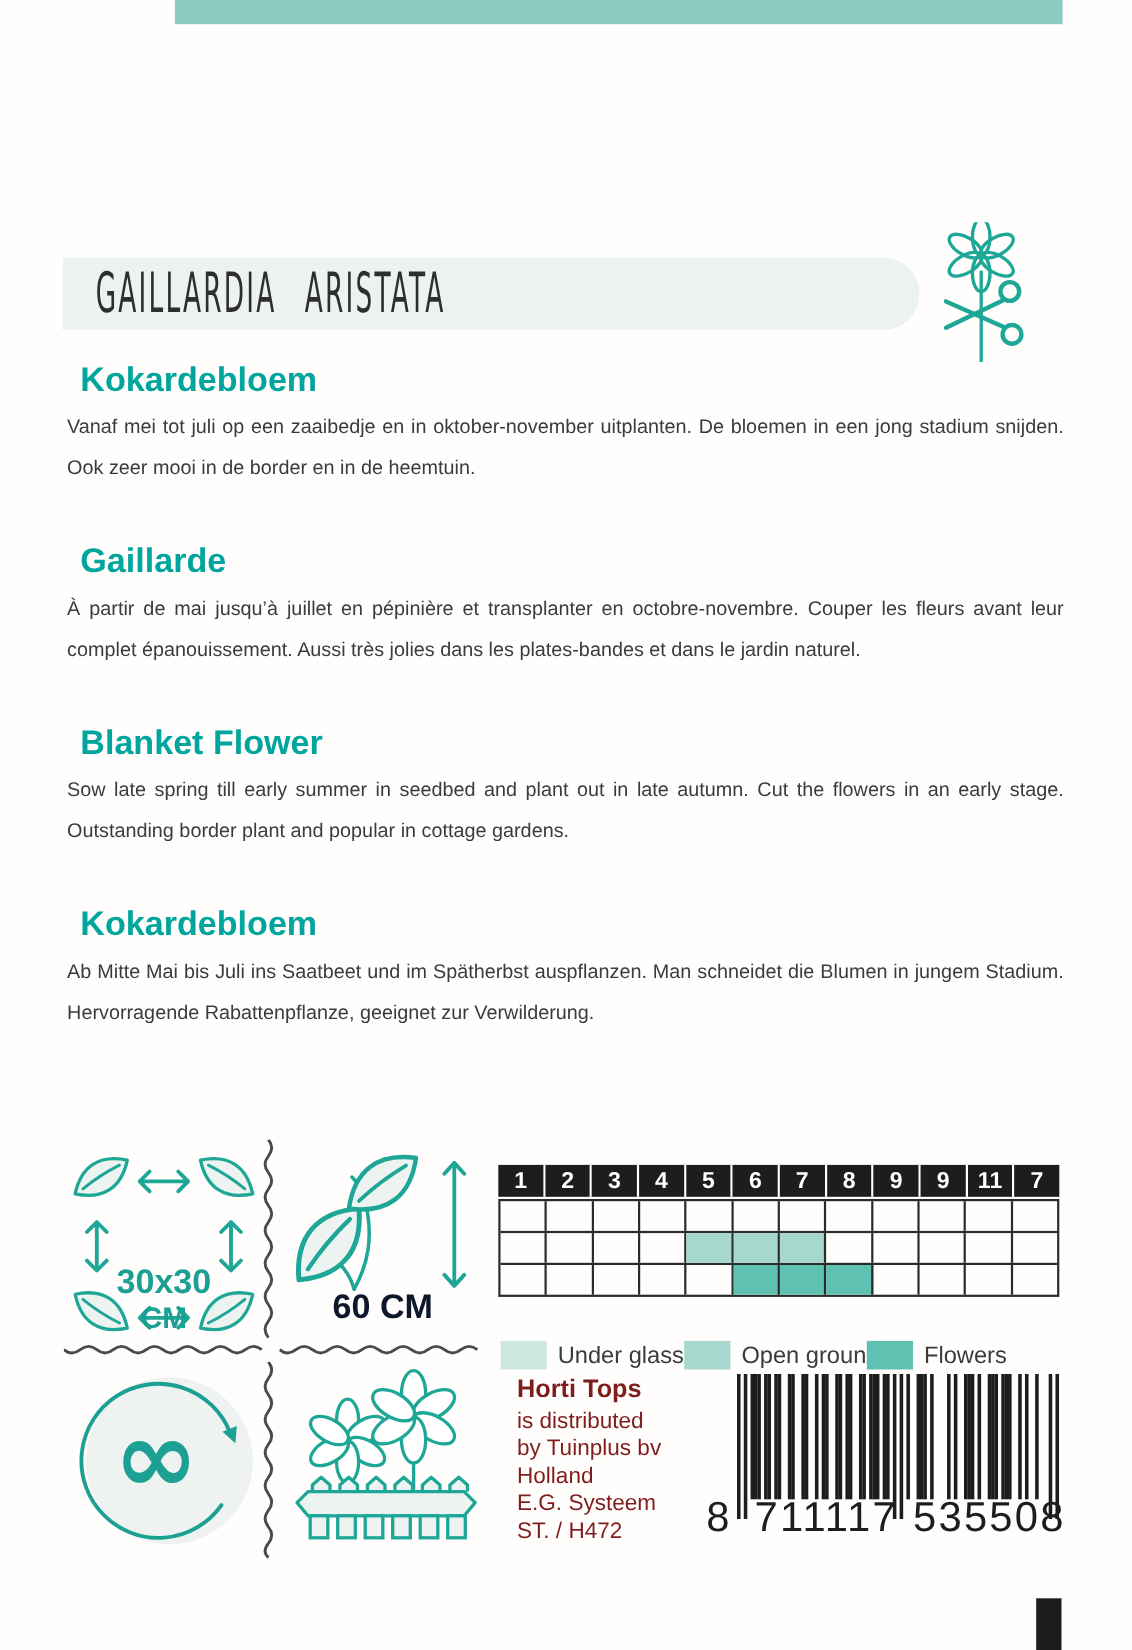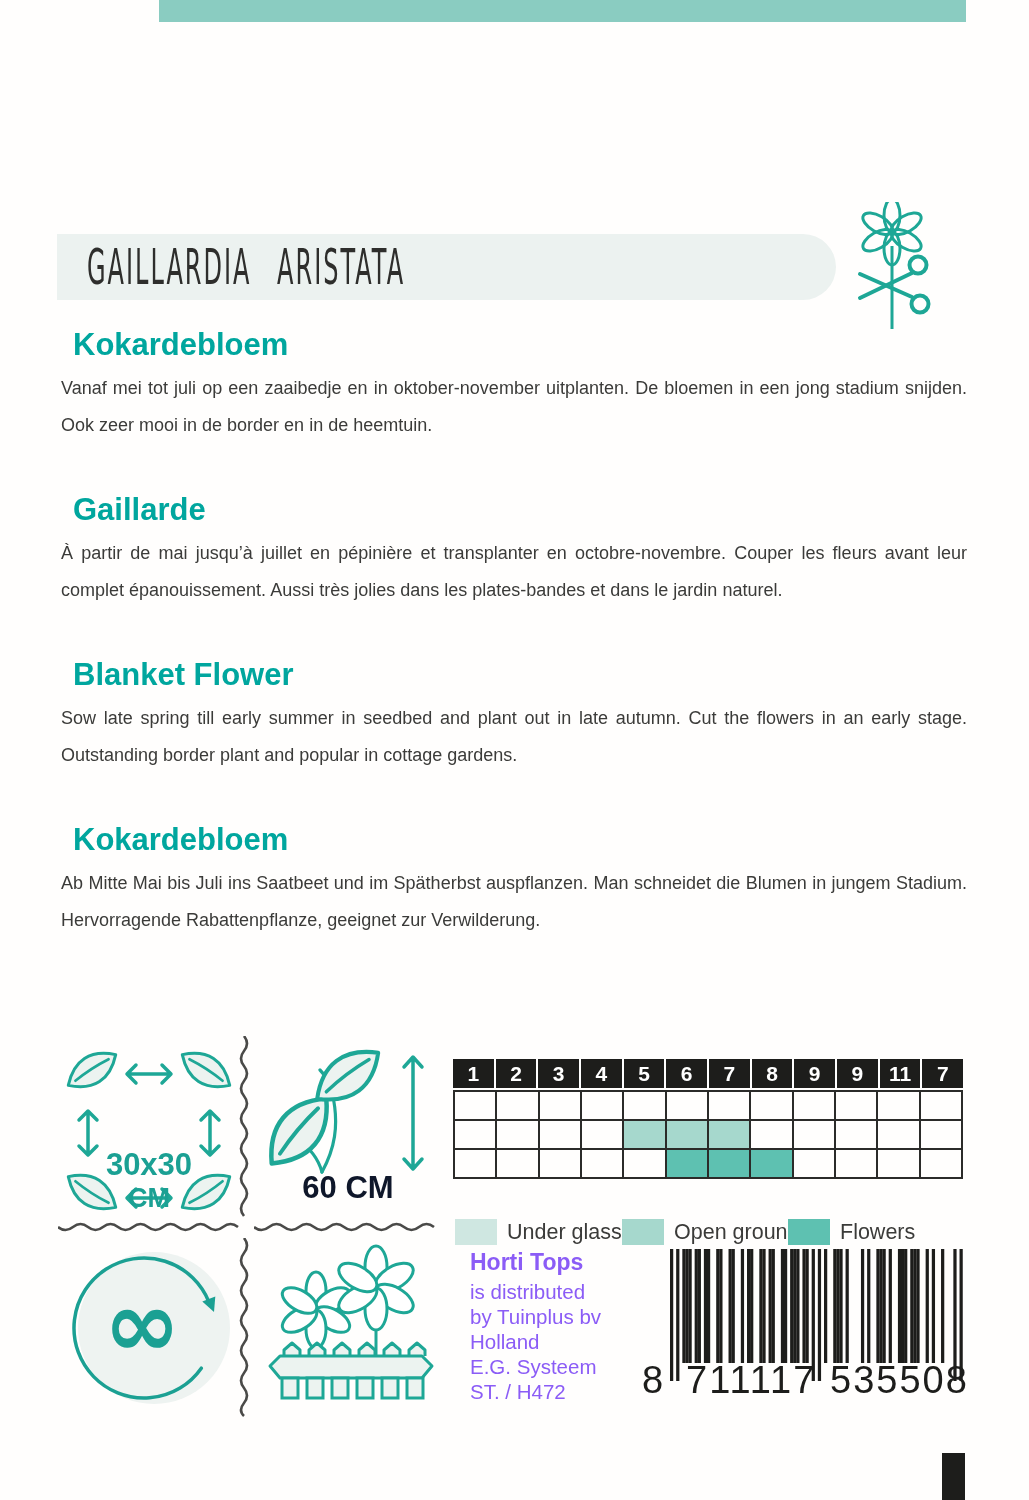--- a/index.html
+++ b/index.html
@@ -49,21 +49,21 @@
   .cal-cell:last-child { border-right:none; }
 
   
   .legend { position:absolute; left:453px; top:1219px; width:512px; height:30px; }
   .legend-group { position:absolute; top:0; display:flex; align-items:center; }
   .legend-swatch { display:inline-block; width:42px; height:26px; }
   .legend-label { margin-left:10px; font-size:21.5px; color:#3b3b39; }
   .lg-0 { left:2px; } .lg-1 { left:169px; } .lg-2 { left:335px; }
 
   
-  .distrib { position:absolute; left:470px; top:1249px; width:170px; color:#8b5cf6; }
+  .distrib { position:absolute; left:470px; top:1249px; width:170px; color:#7f1d1d; }
   .distrib .name { font-weight:bold; font-size:23px; margin-bottom:3px; }
   .distrib .line { font-size:20.5px; line-height:25px; }
 
   
   .barcode { position:absolute; left:640px; top:1249px; width:330px; height:152px; }
   .barcode svg { position:absolute; left:30px; top:0; }
   .bc-num { position:absolute; top:110px; font-size:38px; letter-spacing:2px; color:#1d1d1b; }
   .bc-lead  { left:2px; }
   .bc-left  { left:46px;  width:128px; text-align:center; }
   .bc-right { left:190px; width:128px; text-align:center; }

